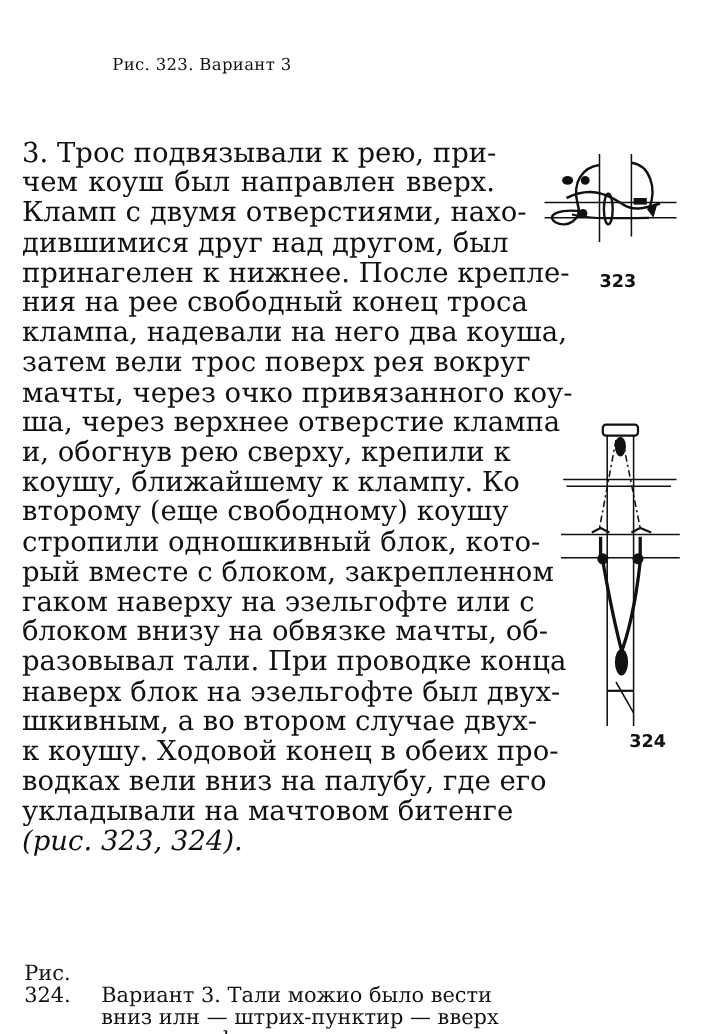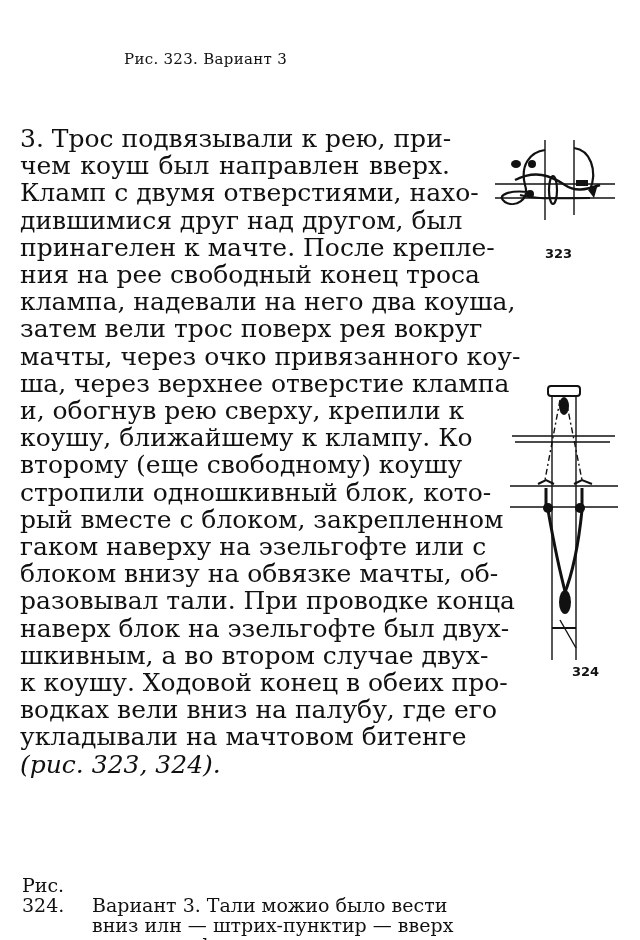--- a/index.html
+++ b/index.html
@@ -1,37 +1,37 @@
 <!DOCTYPE html>
 <html><head>
 <meta charset="utf-8">
 <style>
   html, body { margin:0; padding:0; background:#ffffff; }
   body { width:640px; height:940px; position:relative; overflow:hidden; color:#111; font-family:"DejaVu Serif", serif; }
-  .caption-top { position:absolute; left:124px; top:50px; font-size:15px; letter-spacing:0.3px; }
+  .caption-top { position:absolute; left:102px; top:50px; font-size:15px; letter-spacing:0.3px; }
   .body-text { position:absolute; left:20px; top:125px; width:430px; font-size:25px; line-height:27.2px; }
   .body-text .line { display:block; white-space:nowrap; text-align:justify; text-align-last:justify; }
   .body-text .line.last { text-align-last:left;font-style:italic; }
   .fig { position:absolute; }
-  .fig-label { position:absolute; font-family:"DejaVu Sans", sans-serif; font-weight:bold; font-size:13px; }
+  .fig-label { position:absolute; font-family:"DejaVu Sans", sans-serif; font-weight:bold; font-size:16px; }
   .caption-bottom { position:absolute; left:22px; top:832px; font-size:19px; line-height:20px;margin-top:43px; }
   .caption-bottom .num { display:inline-block; width:70px; }
   .caption-bottom .cont { padding-left:70px; display:block; }
 </style>
 </head>
 <body>
 
 <div class="caption-top">Рис. 323. Вариант 3</div>
 
 <div class="body-text">
   <span class="line">3. Трос подвязывали к рею, при-</span>
   <span class="line">чем коуш был направлен вверх.</span>
   <span class="line">Кламп с двумя отверстиями, нахо-</span>
   <span class="line">дившимися друг над другом, был</span>
-  <span class="line">принагелен к мачте. После крепле-</span>
+  <span class="line">принагелен к нижнее. После крепле-</span>
   <span class="line">ния на рее свободный конец троса</span>
   <span class="line">клампа, надевали на него два коуша,</span>
   <span class="line">затем вели трос поверх рея вокруг</span>
   <span class="line">мачты, через очко привязанного коу-</span>
   <span class="line">ша, через верхнее отверстие клампа</span>
   <span class="line">и, обогнув рею сверху, крепили к</span>
   <span class="line">коушу, ближайшему к клампу. Ко</span>
   <span class="line">второму (еще свободному) коушу</span>
   <span class="line">стропили одношкивный блок, кото-</span>
   <span class="line">рый вместе с блоком, закрепленном</span>

